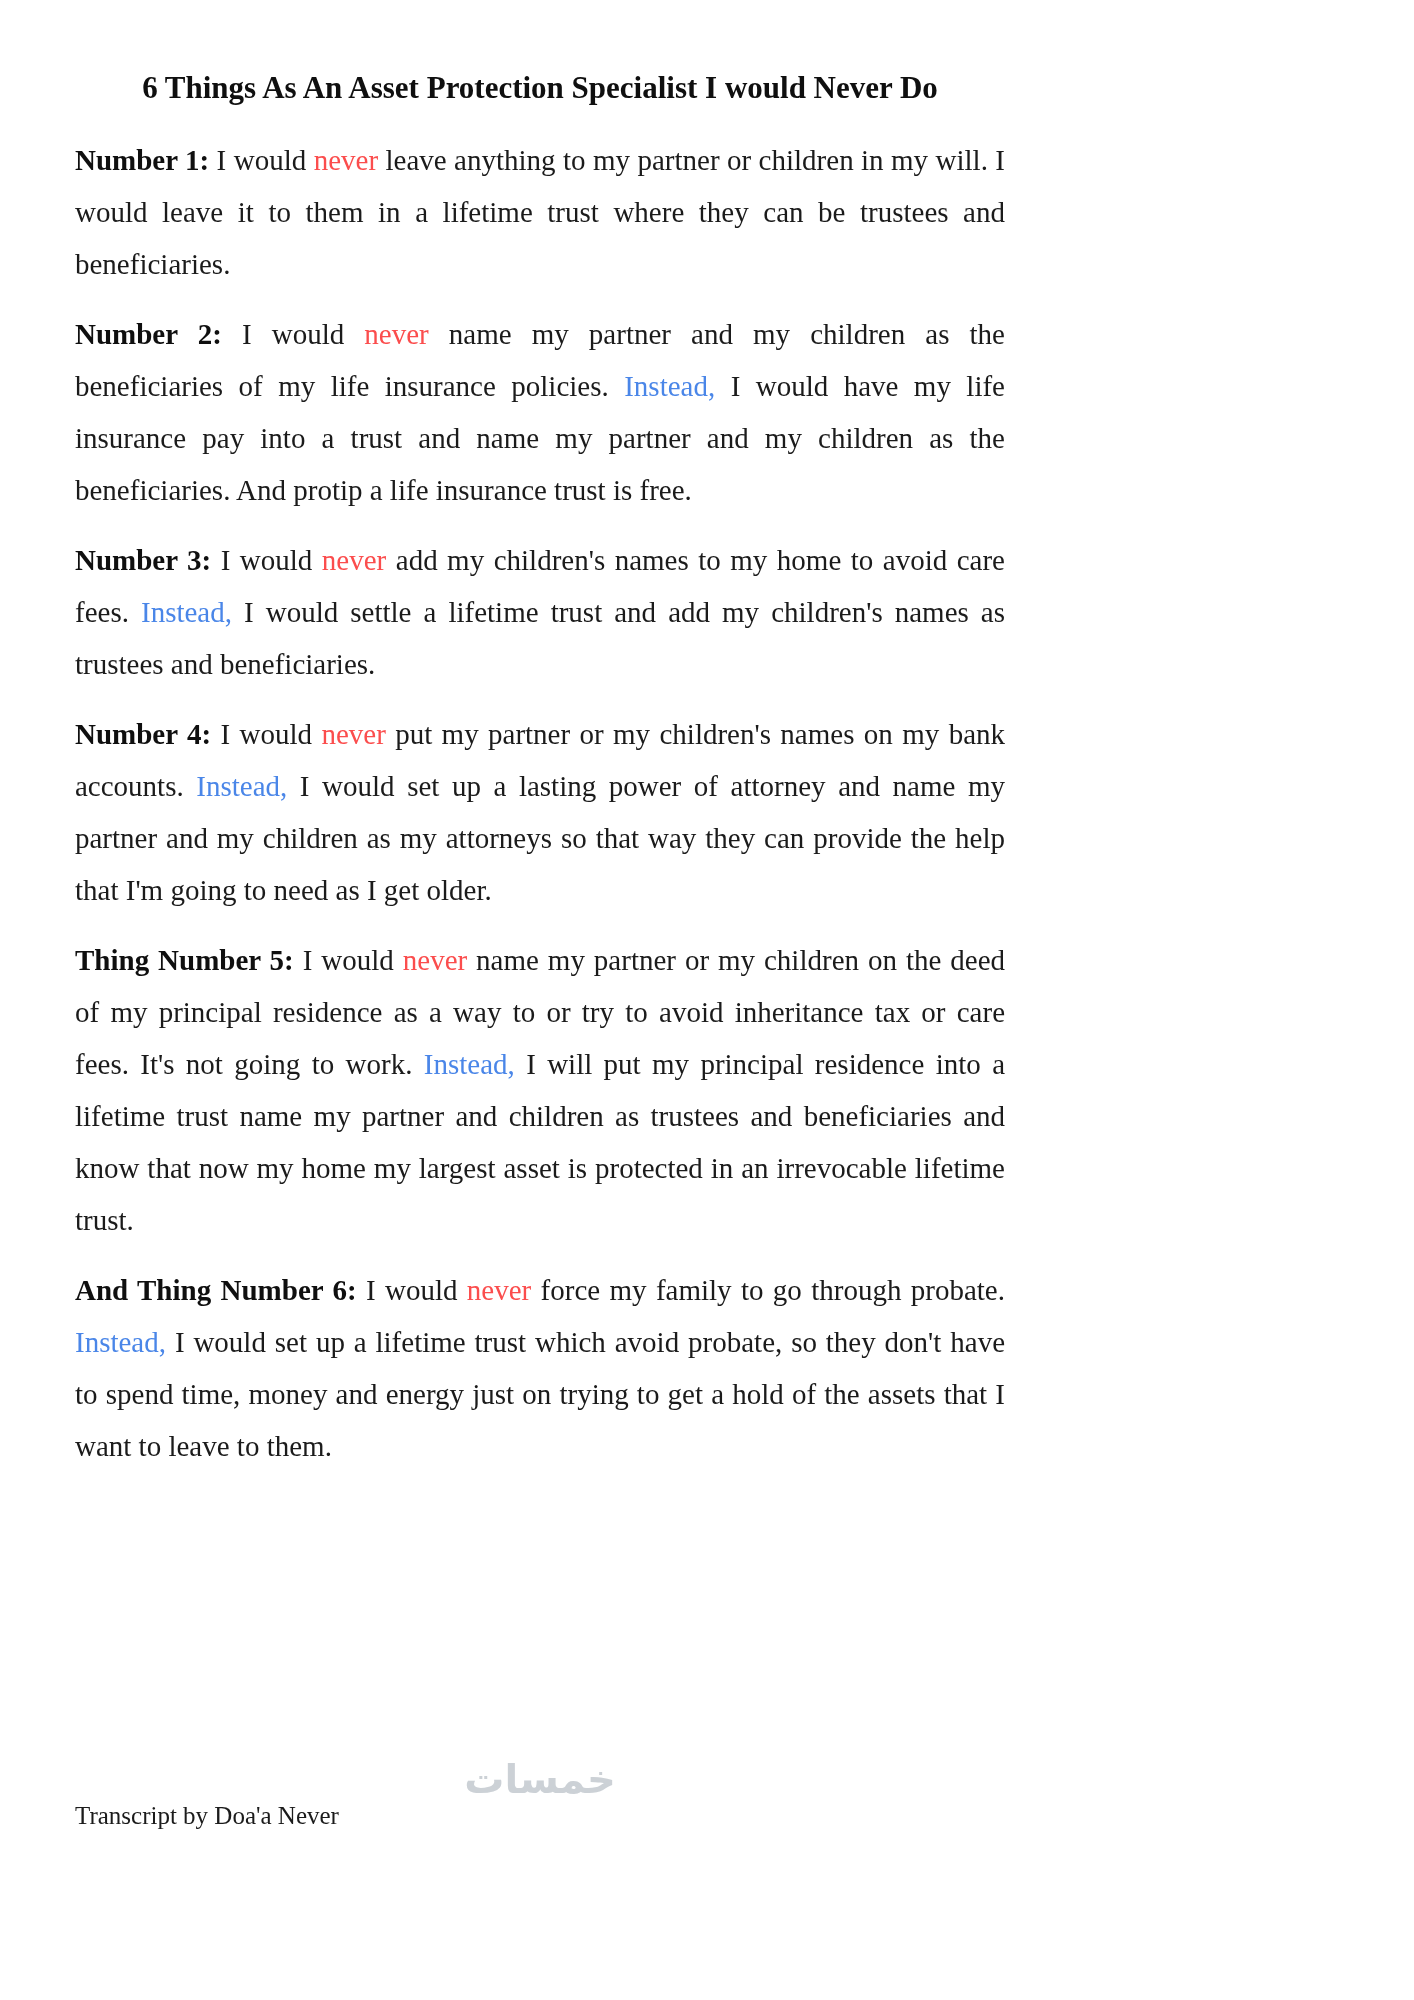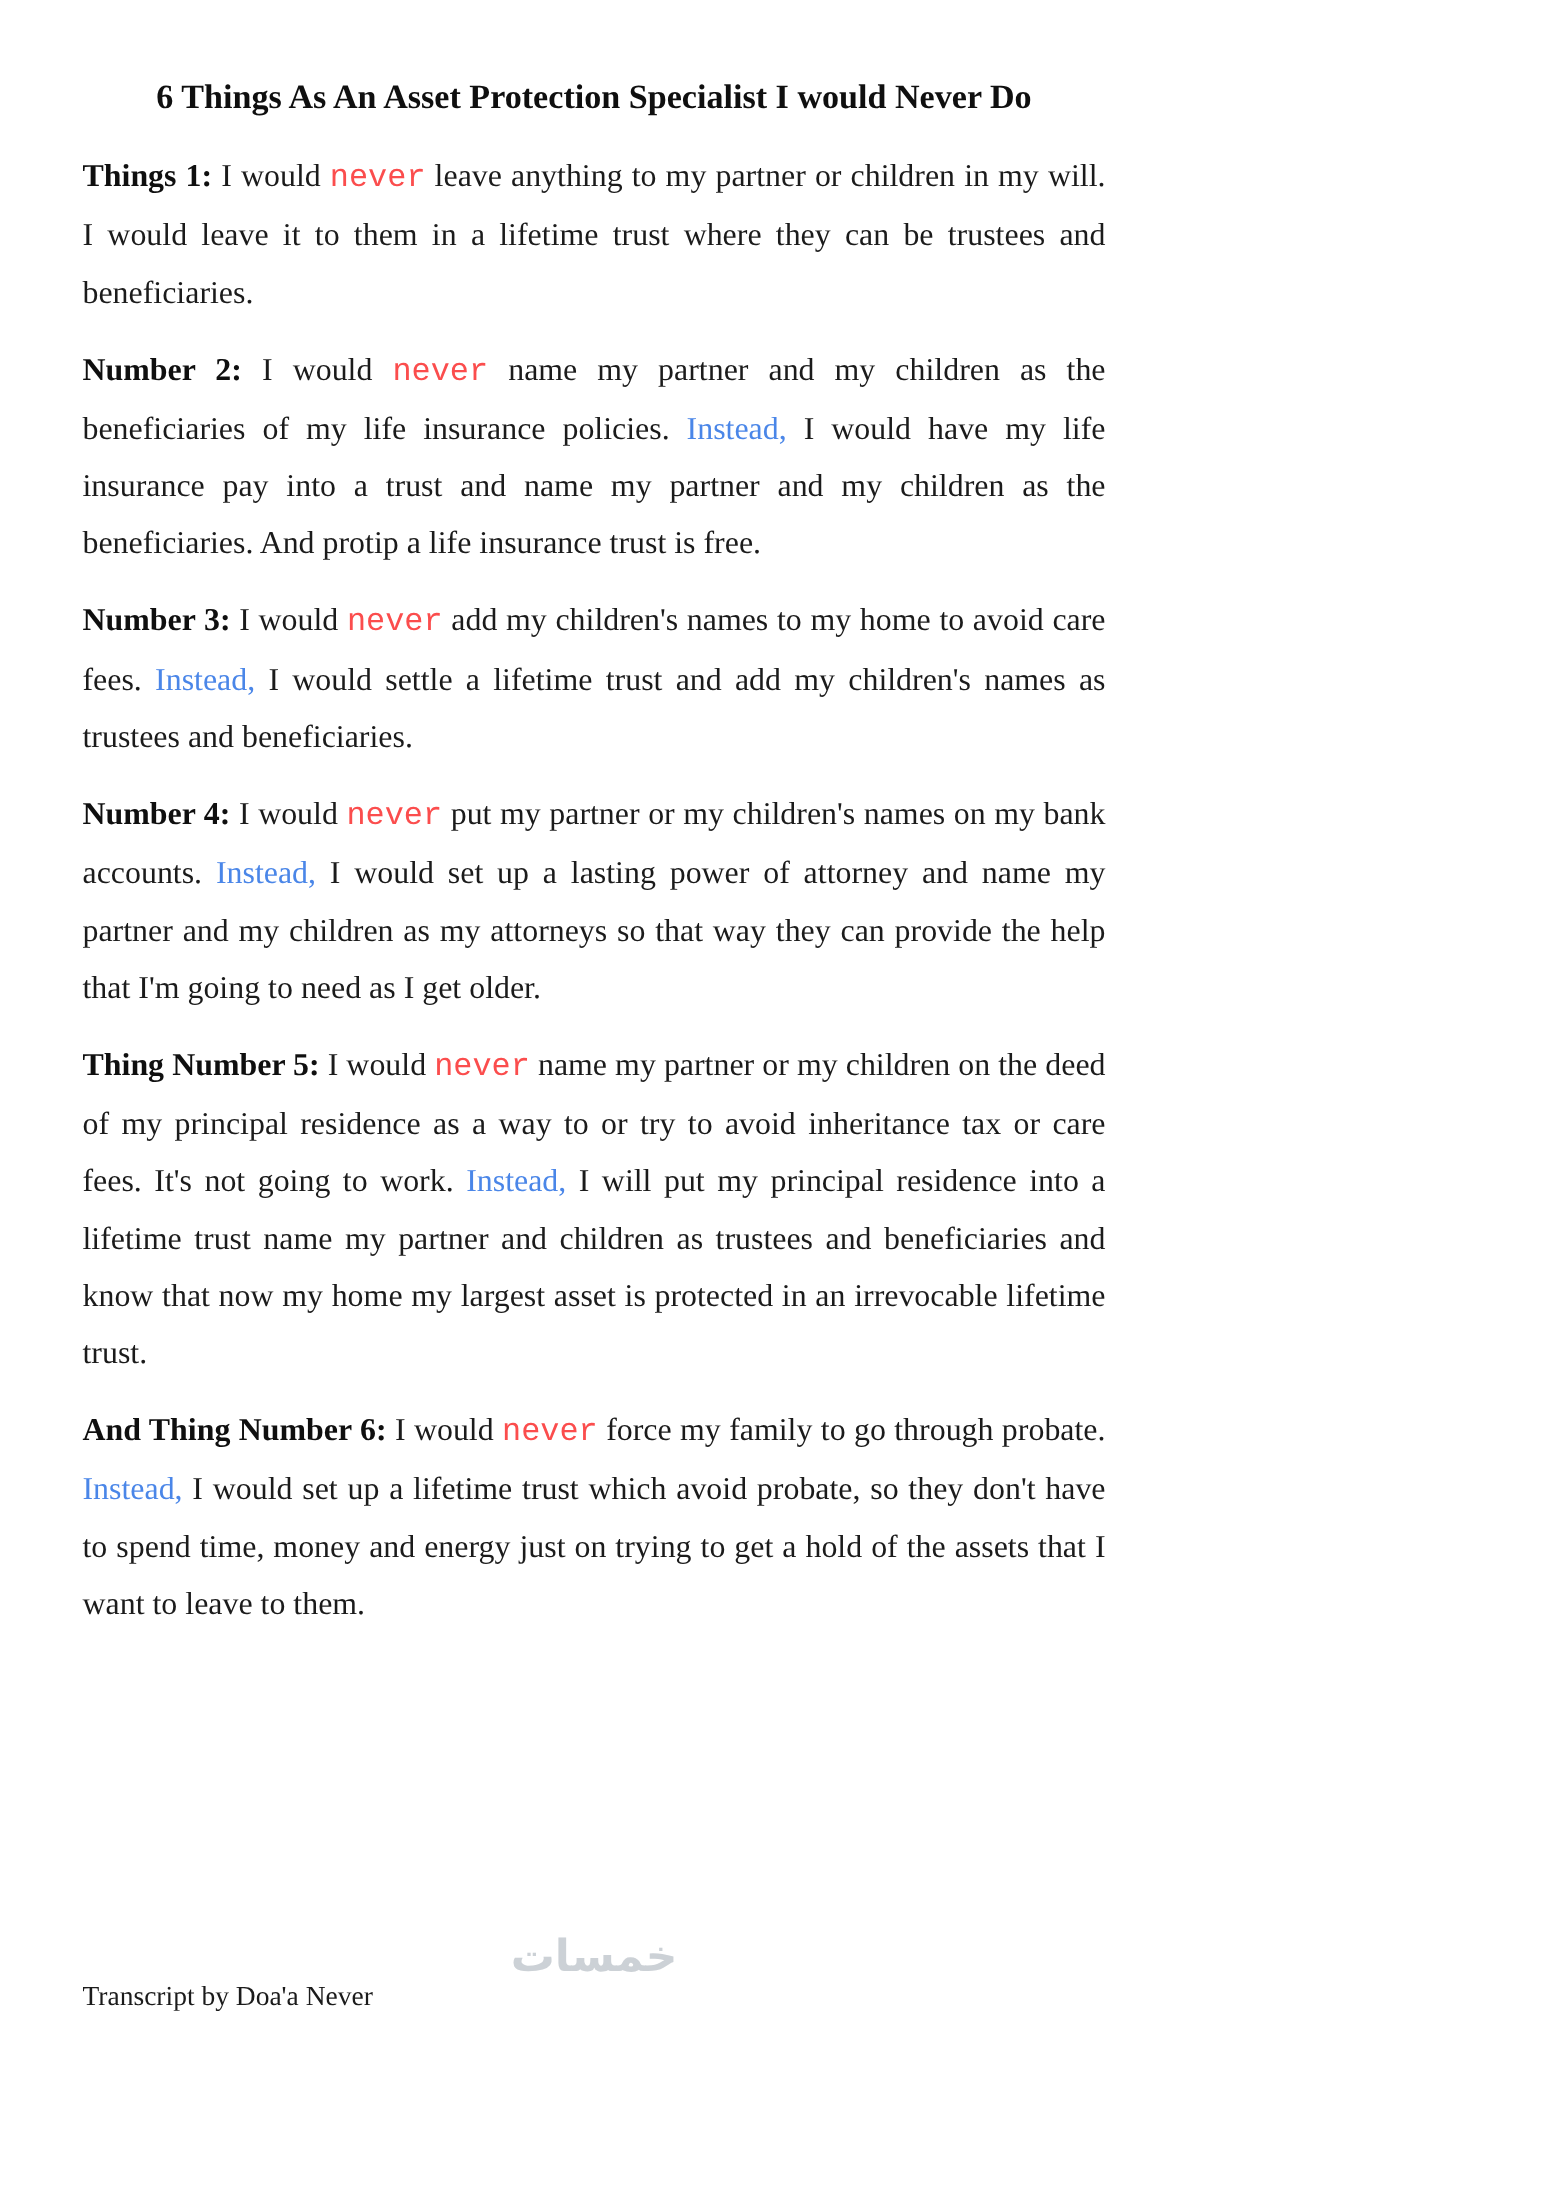--- a/index.html
+++ b/index.html
@@ -31,21 +31,21 @@
   p.para {
     font-size: 29px;
     line-height: 52px;
     text-align: justify;
     margin: 0 0 18px 0;
   }
   p.para span.bold {
     font-weight: bold;
     color: #0f0f0f;
   }
-  p.para span.red { color: #fb4d4d; font-family: Liberation Mono, monospace; }
+  p.para span.red { color: #fb4d4d; }
   p.para span.blue { color: #4a86e8; }
   .footer-line {
     position: absolute;
     left: 75px;
     top: 1802px;
     font-size: 25px;
     color: #1b1b1b;
   }
   .watermark {
     position: absolute;
@@ -61,21 +61,21 @@
     pointer-events: none;
   }
 </style>
 </head>
 <body>
 
 <div class="page">
   <div class="content">
     <h1 class="doc-title">6 Things As An Asset Protection Specialist I would Never Do</h1>
     <div>
-        <p class="para"><span class="bold">Things 1:</span><span class="normal"> I would </span><span class="red" style="color: rgb(251, 77, 77);">never</span><span class="normal"> leave anything to my partner or children in my will. I would leave it to them in a lifetime trust where they can be trustees and beneficiaries.</span></p>
+        <p class="para"><span class="bold">Number 1:</span><span class="normal"> I would </span><span class="red" style="color: rgb(251, 77, 77);">never</span><span class="normal"> leave anything to my partner or children in my will. I would leave it to them in a lifetime trust where they can be trustees and beneficiaries.</span></p>
         <p class="para"><span class="bold">Number 2:</span><span class="normal"> I would </span><span class="red" style="color: rgb(251, 77, 77);">never</span><span class="normal"> name my partner and my children as the beneficiaries of my life insurance policies. </span><span class="blue" style="color: rgb(74, 134, 232);">Instead,</span><span class="normal"> I would have my life insurance pay into a trust and name my partner and my children as the beneficiaries. And protip a life insurance trust is free.</span></p>
         <p class="para"><span class="bold">Number 3:</span><span class="normal"> I would </span><span class="red" style="color: rgb(251, 77, 77);">never</span><span class="normal"> add my children's names to my home to avoid care fees. </span><span class="blue" style="color: rgb(74, 134, 232);">Instead,</span><span class="normal"> I would settle a lifetime trust and add my children's names as trustees and beneficiaries.</span></p>
         <p class="para"><span class="bold">Number 4:</span><span class="normal"> I would </span><span class="red" style="color: rgb(251, 77, 77);">never</span><span class="normal"> put my partner or my children's names on my bank accounts. </span><span class="blue" style="color: rgb(74, 134, 232);">Instead,</span><span class="normal"> I would set up a lasting power of attorney and name my partner and my children as my attorneys so that way they can provide the help that I'm going to need as I get older.</span></p>
         <p class="para"><span class="bold">Thing Number 5:</span><span class="normal"> I would </span><span class="red" style="color: rgb(251, 77, 77);">never</span><span class="normal"> name my partner or my children on the deed of my principal residence as a way to or try to avoid inheritance tax or care fees. It's not going to work. </span><span class="blue" style="color: rgb(74, 134, 232);">Instead,</span><span class="normal"> I will put my principal residence into a lifetime trust name my partner and children as trustees and beneficiaries and know that now my home my largest asset is protected in an irrevocable lifetime trust.</span></p>
         <p class="para"><span class="bold">And Thing Number 6:</span><span class="normal"> I would </span><span class="red" style="color: rgb(251, 77, 77);">never</span><span class="normal"> force my family to go through probate. </span><span class="blue" style="color: rgb(74, 134, 232);">Instead,</span><span class="normal"> I would set up a lifetime trust which avoid probate, so they don't have to spend time, money and energy just on trying to get a hold of the assets that I want to leave to them.</span></p>
       </div>
   </div>
 
   <div class="footer-line">Transcript by Doa'a Never</div>
 

